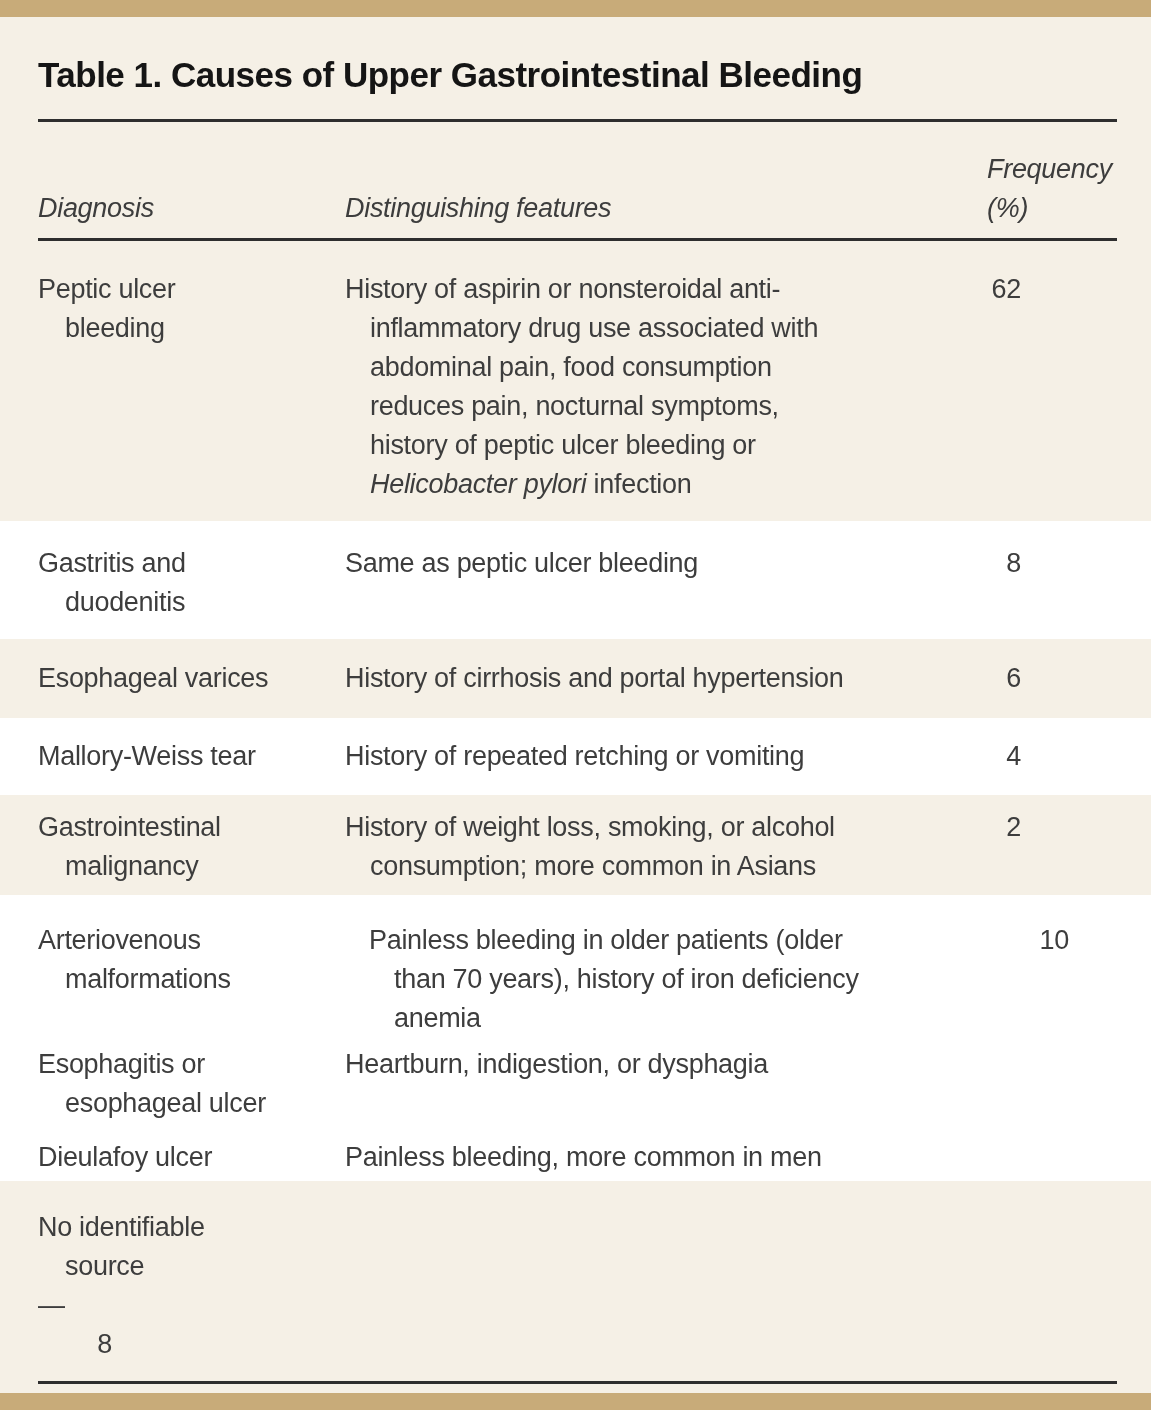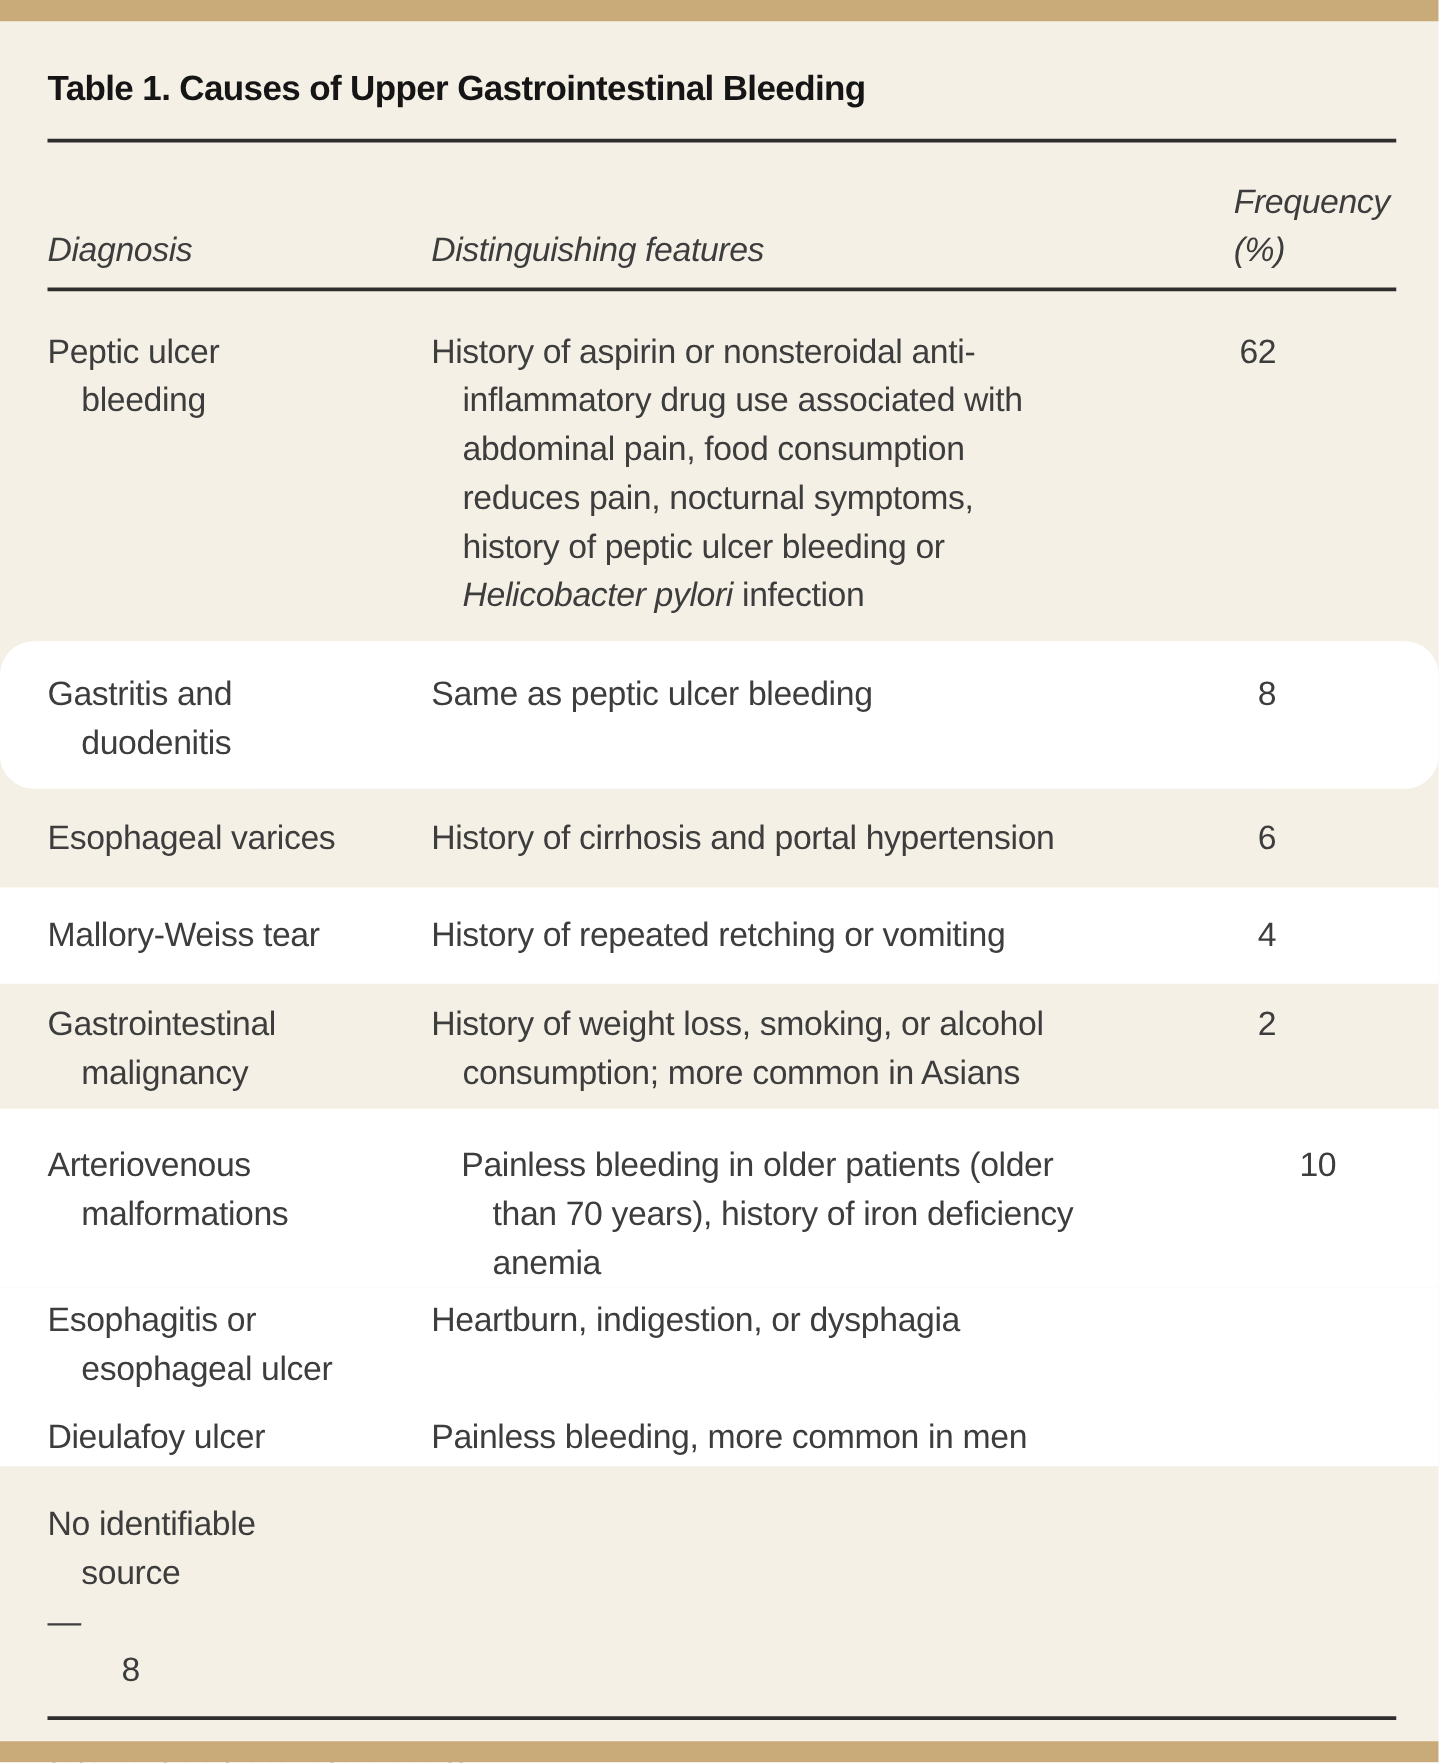--- a/index.html
+++ b/index.html
@@ -13,21 +13,21 @@
     overflow:hidden;
   }
   .accent-bar {
     width:100%; height:17px;
     background:#c8ab79;
   }
   .accent-bar.bottom { position:absolute; bottom:0; left:0; }
 
   .title {
     margin:38px 38px 0 38px;
-    font-size:28px;
+    font-size:35px;
     font-weight:bold;
     letter-spacing:-0.5px;
     color:#151515;
   }
   .rule {
     margin-left:38px;
     width:1079px; height:3px;
     background:#2e2e2e;
   }
   .rule.r1 { margin-top:24px; }
@@ -57,21 +57,21 @@
 
   
   .hang { white-space:pre-line; }
   .c1 .hang { padding-left:27px; text-indent:-27px; }
   .c2 .hang { padding-left:25px; text-indent:-25px; }
   .cont-line { padding-left:25px; }
   .italic { font-style:italic; }
 
   
   .row-1 { padding-top:29px; padding-bottom:17px; }
-  .row-2 { padding-top:23px; padding-bottom:17px;border-radius:27px; }
+  .row-2 { padding-top:23px; padding-bottom:17px; }
   .row-3 { padding-top:20px; padding-bottom:20px;align-items:flex-end; }
   .row-4 { padding-top:19px; padding-bottom:19px; }
   .row-5 { padding-top:13px; padding-bottom:9px; }
   .row-6 { padding-top:26px;gap:24px; }
   .row-7 { padding-top:7px; }
   .row-8 { padding-top:15px; padding-bottom:4px; }
   .row-9 { padding-top:27px;flex-direction:column; }
 
   .footnote {
     margin:25px 38px 0 38px;

